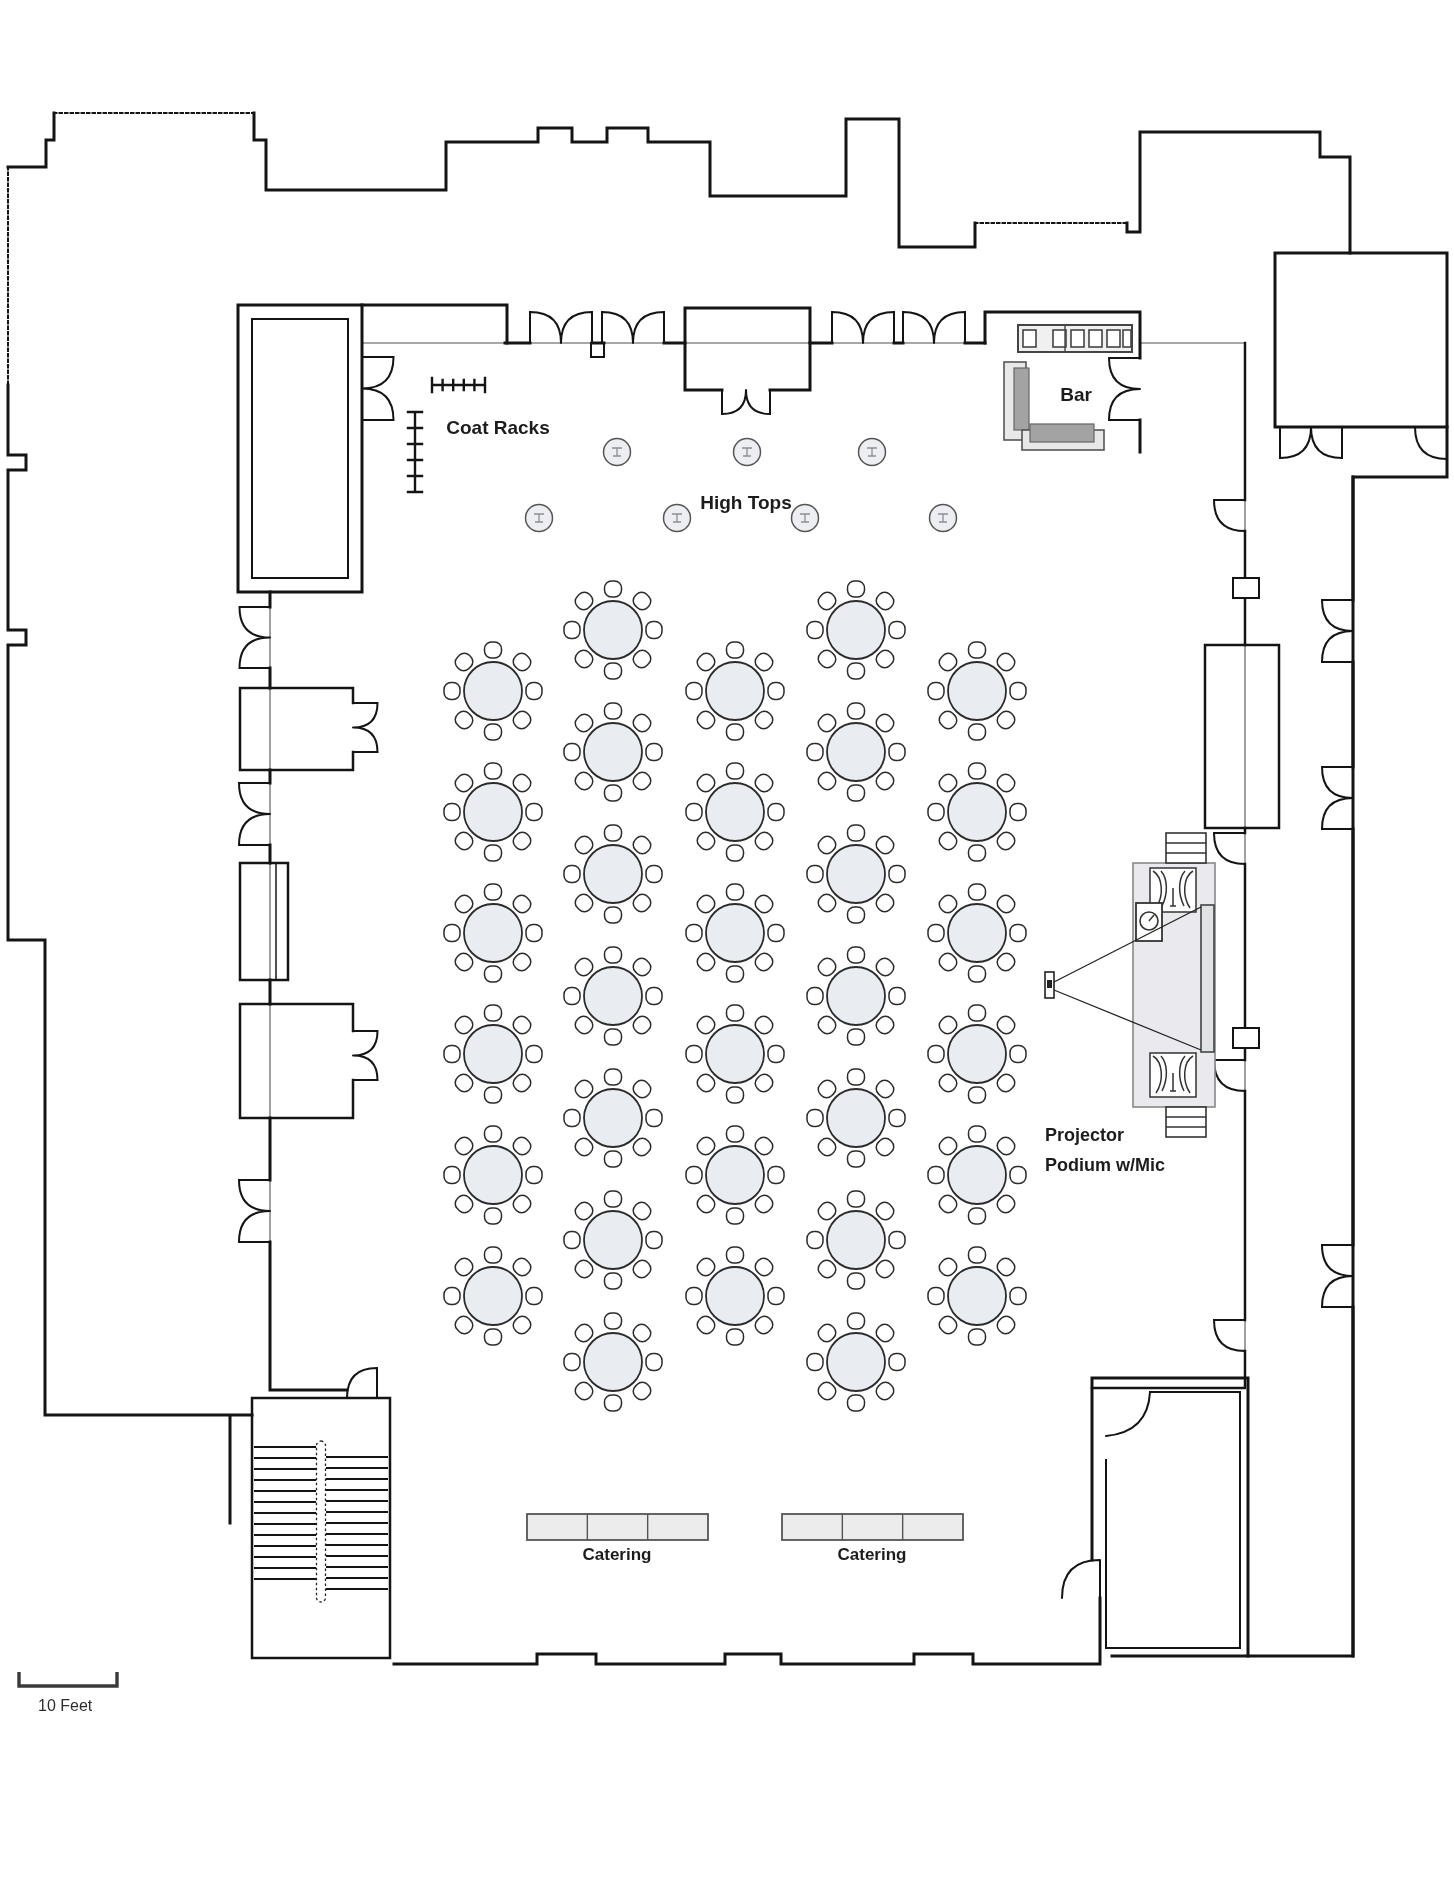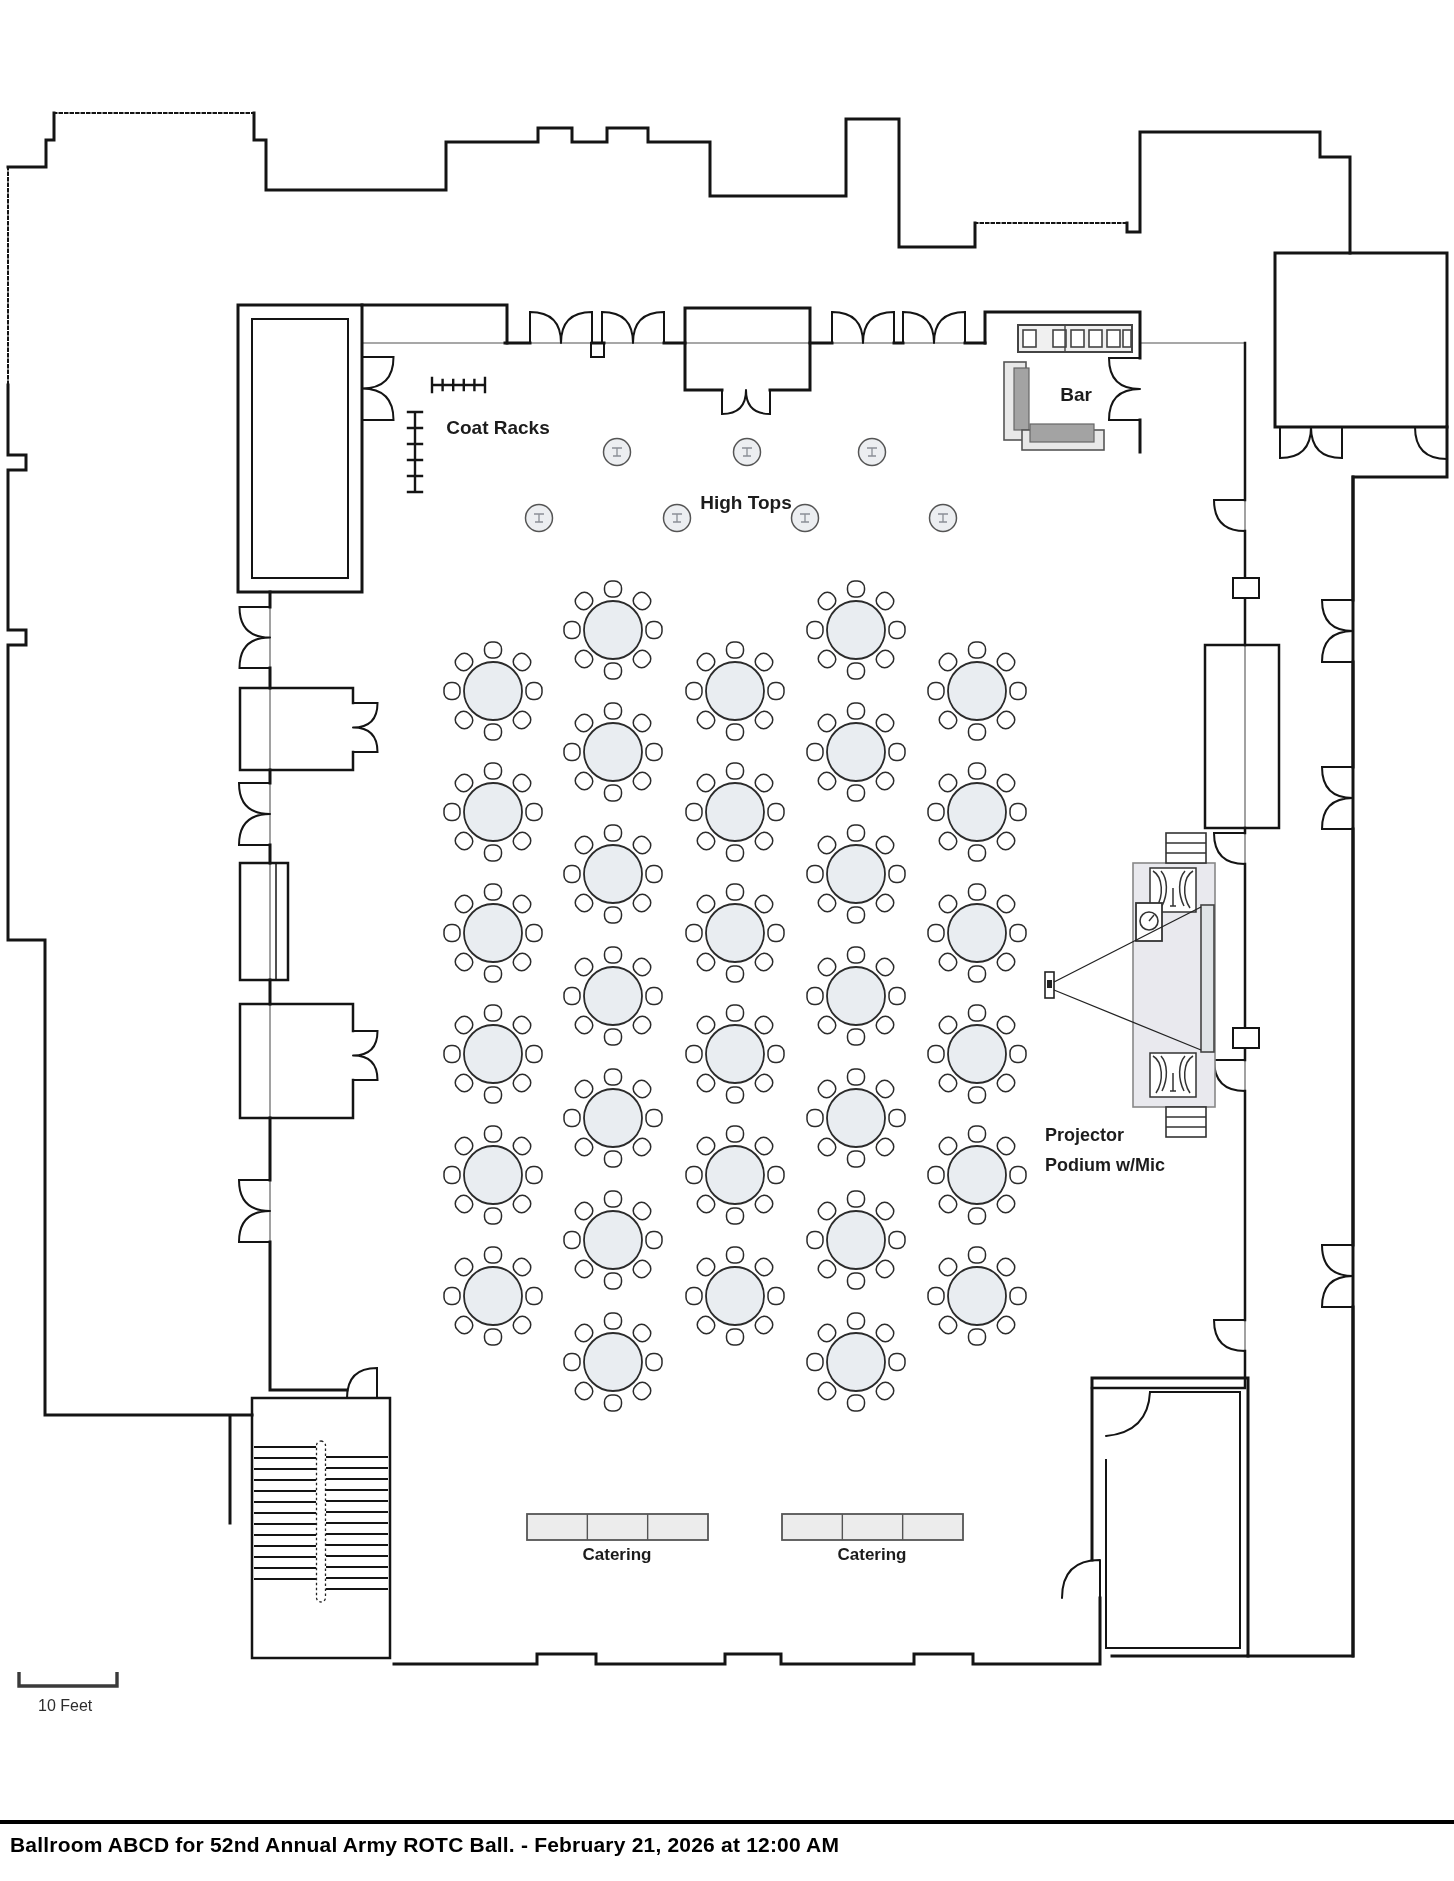--- a/index.html
+++ b/index.html
@@ -562,16 +562,13 @@
       </g>
   <text class="lbl" x="617" y="1560" font-size="17" text-anchor="middle">Catering</text>
   <text class="lbl" x="872" y="1560" font-size="17" text-anchor="middle">Catering</text>
 
   <g id="scalebar">
     <path d="M19,1672 V1686 H117 V1672" fill="none" stroke="#3a3a3a" stroke-width="3.4"></path>
   </g>
   <text class="lbl-small" x="38" y="1711" font-size="16">10 Feet</text>
 </svg>
 
-<div class="titlebar">
-  <div class="titletext">Ballroom ABCD for 52nd Annual Army ROTC Ball. - February 21, 2026 at 12:00 AM</div>
 </div>
-</div>
 
 </body></html>

